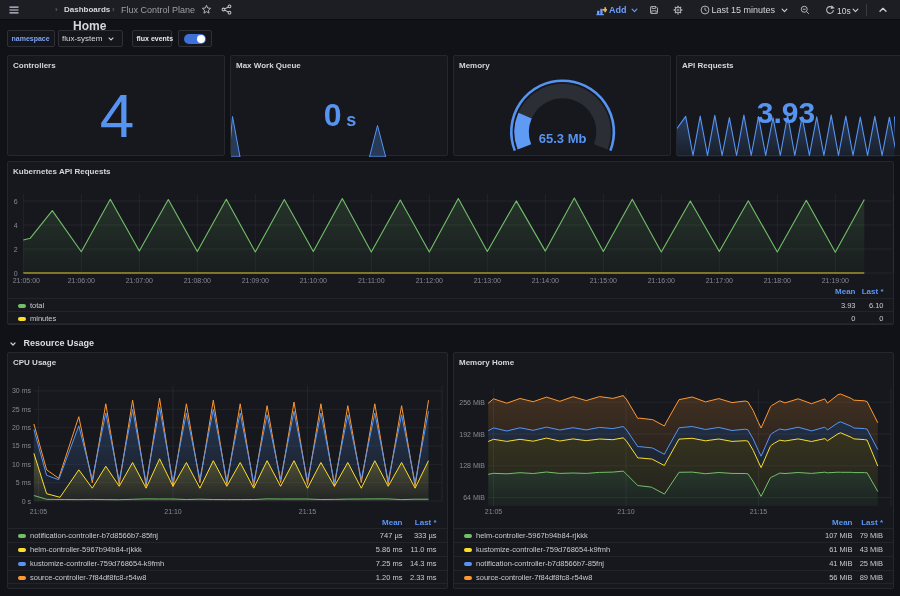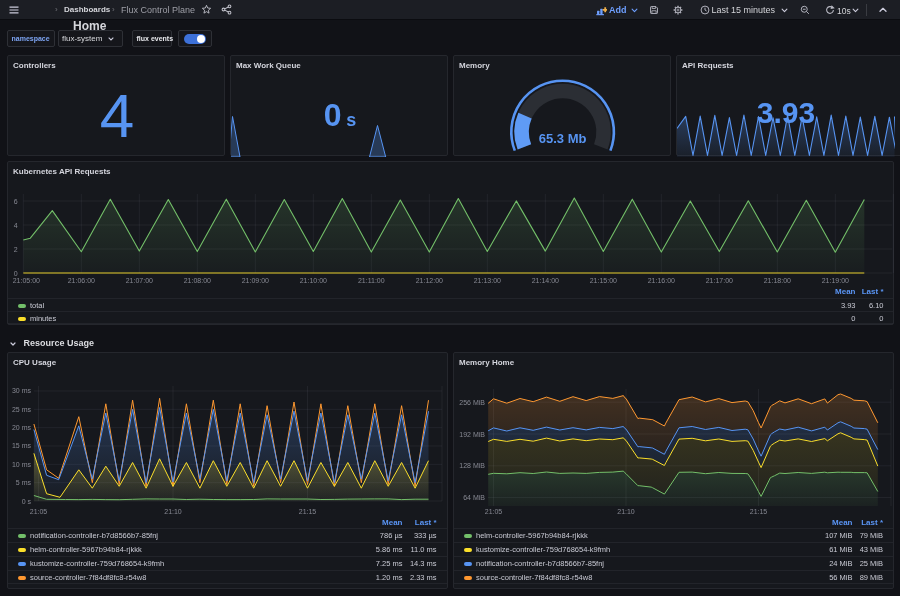--- a/index.html
+++ b/index.html
@@ -291,21 +291,21 @@
       <text x="165.0" y="160.5" class="ax" text-anchor="middle">21:10</text>
       <text x="299.5" y="160.5" class="ax" text-anchor="middle">21:15</text>
 </svg>
   <div class="lhead" style="top:163.5px;">
       <span style="right:44.5px">Mean</span>
       <span style="right:10.399999999999977px">Last *</span>
     </div>
     <div class="lrow" style="top:175.4px;height:14px;">
       <span class="lmark" style="background:#73bf69"></span>
       <span class="lname">notification-controller-b7d8566b7-85fnj</span>
-      <span class="lval" style="right:44.5px">786 µs</span>
+      <span class="lval" style="right:44.5px">747 µs</span>
       <span class="lval" style="right:10.399999999999977px">333 µs</span>
     </div>
     <div class="lrow" style="top:189.4px;height:14px;">
       <span class="lmark" style="background:#fade2a"></span>
       <span class="lname">helm-controller-5967b94b84-rjkkk</span>
       <span class="lval" style="right:44.5px">5.86 ms</span>
       <span class="lval" style="right:10.399999999999977px">11.0 ms</span>
     </div>
     <div class="lrow" style="top:203.4px;height:14px;">
       <span class="lmark" style="background:#5794f2"></span>
@@ -377,21 +377,21 @@
     </div>
     <div class="lrow" style="top:189.4px;height:14px;">
       <span class="lmark" style="background:#fade2a"></span>
       <span class="lname">kustomize-controller-759d768654-k9fmh</span>
       <span class="lval" style="right:40.5px">61 MiB</span>
       <span class="lval" style="right:10px">43 MiB</span>
     </div>
     <div class="lrow" style="top:203.4px;height:14px;">
       <span class="lmark" style="background:#5794f2"></span>
       <span class="lname">notification-controller-b7d8566b7-85fnj</span>
-      <span class="lval" style="right:40.5px">24 MiB</span>
+      <span class="lval" style="right:40.5px">41 MiB</span>
       <span class="lval" style="right:10px">25 MiB</span>
     </div>
     <div class="lrow" style="top:217.4px;height:14px;border-bottom:1px solid rgba(204,204,220,0.07);">
       <span class="lmark" style="background:#ff9830"></span>
       <span class="lname">source-controller-7f84df8fc8-r54w8</span>
       <span class="lval" style="right:40.5px">56 MiB</span>
       <span class="lval" style="right:10px">89 MiB</span>
     </div>
 </div>
 </body></html>

